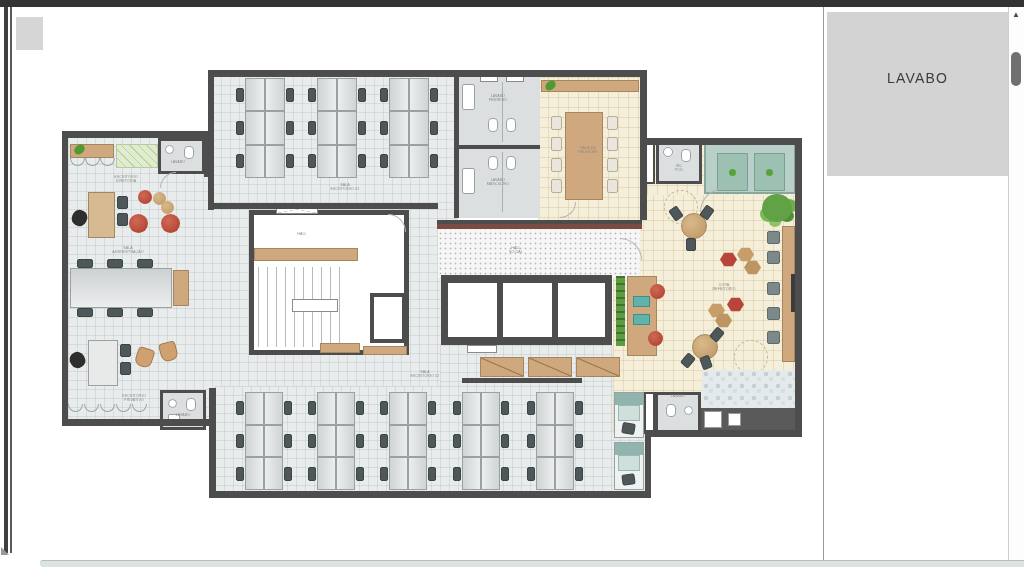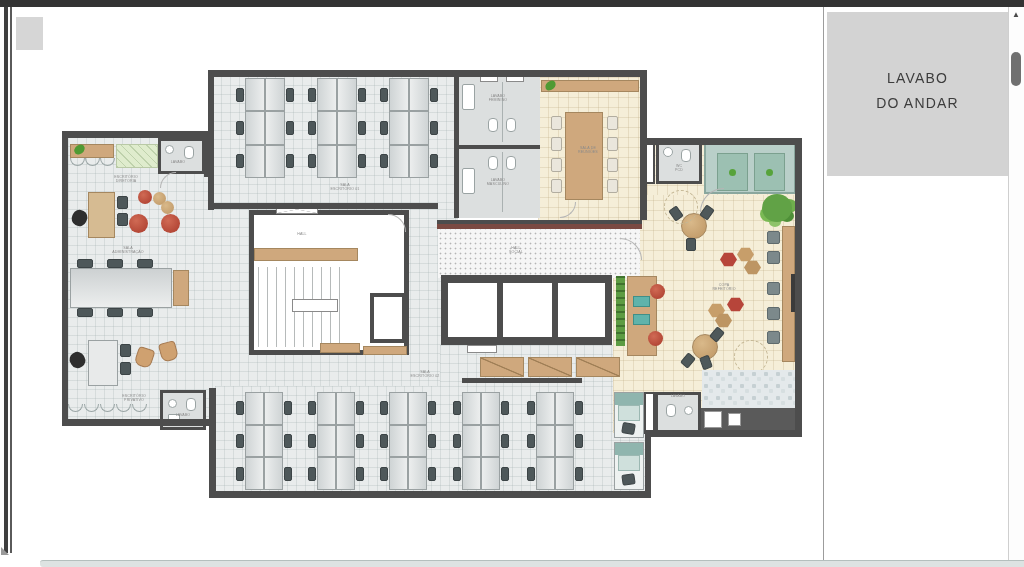--- a/index.html
+++ b/index.html
@@ -447,21 +447,20 @@
   <div class="abs" style="left:0;top:0;width:1024px;height:7px;background:var(--topbar)"></div>
   <div class="abs" style="left:4px;top:7px;width:4px;height:546px;background:#3f3f3f"></div>
   <div class="abs" style="left:10px;top:7px;width:2px;height:546px;background:#5a5a5a"></div>
   <div class="abs" style="left:1px;top:547px;width:0;height:0;border-right:8px solid transparent;border-bottom:8px solid #9a9a9a"></div>
   <div class="abs" style="left:16px;top:17px;width:27px;height:33px;background:#d6d6d6"></div>
 
   <div class="abs" style="left:823px;top:7px;width:1px;height:553px;background:#9c9c9c"></div>
   <div class="abs" style="left:824px;top:7px;width:184px;height:553px;background:#fff"></div>
   <div id="title-box">
     <div>LAVABO</div>
-    <div>DO ANDAR</div>
   </div>
 
   <div class="abs" style="left:1008px;top:7px;width:16px;height:553px;background:#fdfdfd;border-left:1px solid #cfcfcf">
     <div style="position:absolute;left:3px;top:3px;font-size:8px;color:#4a4a4a">▲</div>
     <div style="position:absolute;left:2px;top:45px;width:10px;height:34px;background:var(--thumb);border-radius:5px"></div>
   </div>
 
   <div class="abs" style="left:40px;top:560px;width:984px;height:7px;background:var(--bottombar);border-top:1px solid #b4bfbd;border-radius:3px 0 0 3px"></div>
 </div>
 

